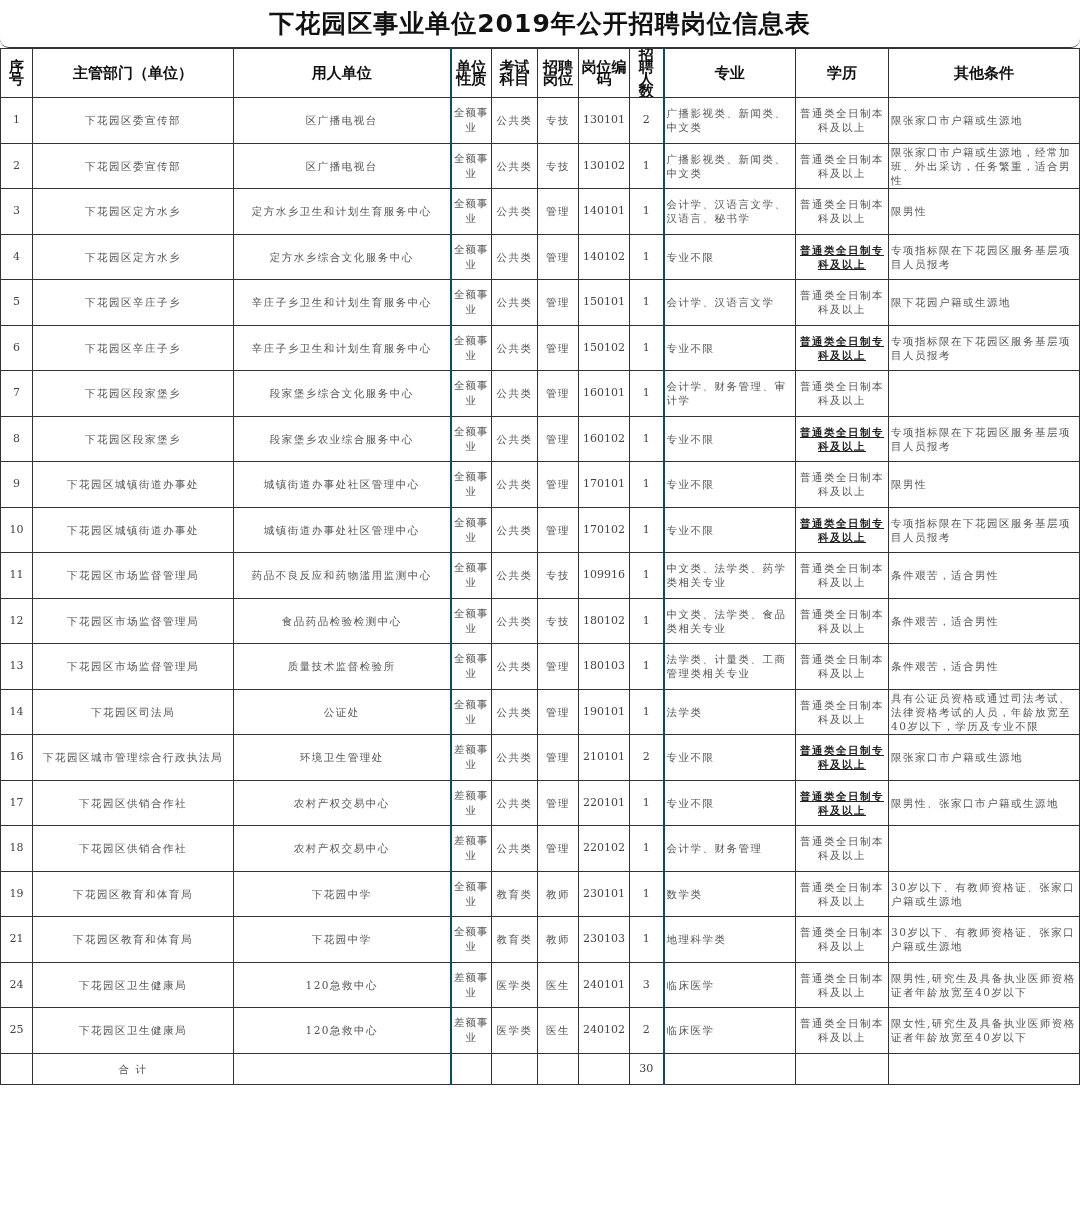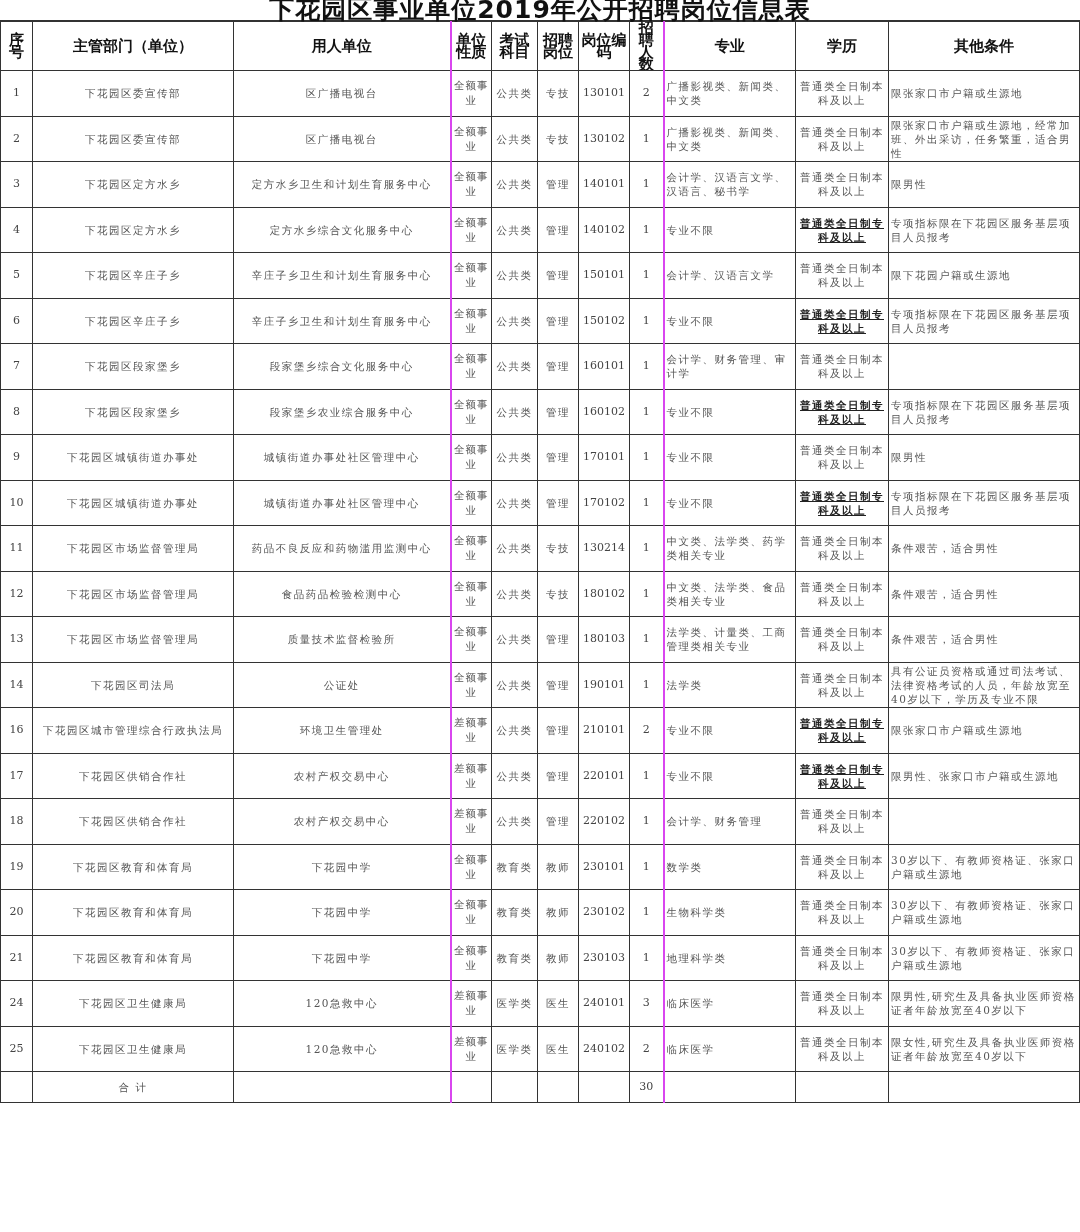--- a/index.html
+++ b/index.html
@@ -1,27 +1,27 @@
 <!DOCTYPE html>
 <html><head>
 <meta charset="utf-8">
 <style>
   html, body { margin: 0; padding: 0; background: #ffffff; }
   body { width: 1080px; height: 1232px; overflow: hidden; font-family: "DejaVu Serif", "Liberation Serif", serif; color: #555; }
-  .title-bar { height: 21px; display: flex; align-items: center; justify-content: center; border-bottom: 1px solid #333; box-sizing: border-box; }
+  .title-bar { height: 48px; display: flex; align-items: center; justify-content: center; border-bottom: 1px solid #333; box-sizing: border-box; border-radius: 9px; }
   .title { font-family: "DejaVu Sans", "Liberation Sans", sans-serif; font-size: 25px; font-weight: bold; color: #111; letter-spacing: 1px; line-height: 32px; }
   table { border-collapse: collapse; table-layout: fixed; width: 1079px; }
   td, th { border: 1px solid #333; padding: 0 2px; overflow: hidden; vertical-align: middle; }
   th { font-family: "DejaVu Sans", "Liberation Sans", sans-serif; font-size: 15px; font-weight: bold; color: #111; text-align: center; height: 29px; line-height: 12px; margin-top: 16px; }
   td { font-size: 10.5px; height: 44.5px; line-height: 14px; letter-spacing: 1.5px; }
   td.c { text-align: center; }
   td.l { text-align: left; }
   td.num { color: #444; letter-spacing: 0; font-size: 11px; }
   td.nature { letter-spacing: 1px; line-height: 15px; }
-  .thick-l { border-left: 2px solid #d946ef; }
+  .thick-l { border-left: 2px solid #0c4a6e; }
   td.bold-edu { font-weight: bold; color: #222; letter-spacing: 1.5px; text-decoration: underline; }
   tr.total td { height: 30px; }
 </style>
 </head>
 <body>
 
 <div class="title-bar">
   <div class="title">下花园区事业单位2019年公开招聘岗位信息表</div>
 </div>
 
@@ -185,21 +185,21 @@
         <td class="c bold-edu">普通类全日制专科及以上</td>
         <td class="l">专项指标限在下花园区服务基层项目人员报考</td>
       </tr>
       <tr>
         <td class="c num">11</td>
         <td class="c">下花园区市场监督管理局</td>
         <td class="c">药品不良反应和药物滥用监测中心</td>
         <td class="c nature thick-l">全额事业</td>
         <td class="c">公共类</td>
         <td class="c">专技</td>
-        <td class="c num">130214</td>
+        <td class="c num">109916</td>
         <td class="c num">1</td>
         <td class="l thick-l">中文类、法学类、药学类相关专业</td>
         <td class="c">普通类全日制本科及以上</td>
         <td class="l">条件艰苦，适合男性</td>
       </tr>
       <tr>
         <td class="c num">12</td>
         <td class="c">下花园区市场监督管理局</td>
         <td class="c">食品药品检验检测中心</td>
         <td class="c nature thick-l">全额事业</td>
@@ -279,33 +279,20 @@
       <tr>
         <td class="c num">19</td>
         <td class="c">下花园区教育和体育局</td>
         <td class="c">下花园中学</td>
         <td class="c nature thick-l">全额事业</td>
         <td class="c">教育类</td>
         <td class="c">教师</td>
         <td class="c num">230101</td>
         <td class="c num">1</td>
         <td class="l thick-l">数学类</td>
-        <td class="c">普通类全日制本科及以上</td>
-        <td class="l">30岁以下、有教师资格证、张家口户籍或生源地</td>
-      </tr>
-      <tr>
-        <td class="c num">20</td>
-        <td class="c">下花园区教育和体育局</td>
-        <td class="c">下花园中学</td>
-        <td class="c nature thick-l">全额事业</td>
-        <td class="c">教育类</td>
-        <td class="c">教师</td>
-        <td class="c num">230102</td>
-        <td class="c num">1</td>
-        <td class="l thick-l">生物科学类</td>
         <td class="c">普通类全日制本科及以上</td>
         <td class="l">30岁以下、有教师资格证、张家口户籍或生源地</td>
       </tr>
       <tr>
         <td class="c num">21</td>
         <td class="c">下花园区教育和体育局</td>
         <td class="c">下花园中学</td>
         <td class="c nature thick-l">全额事业</td>
         <td class="c">教育类</td>
         <td class="c">教师</td>

